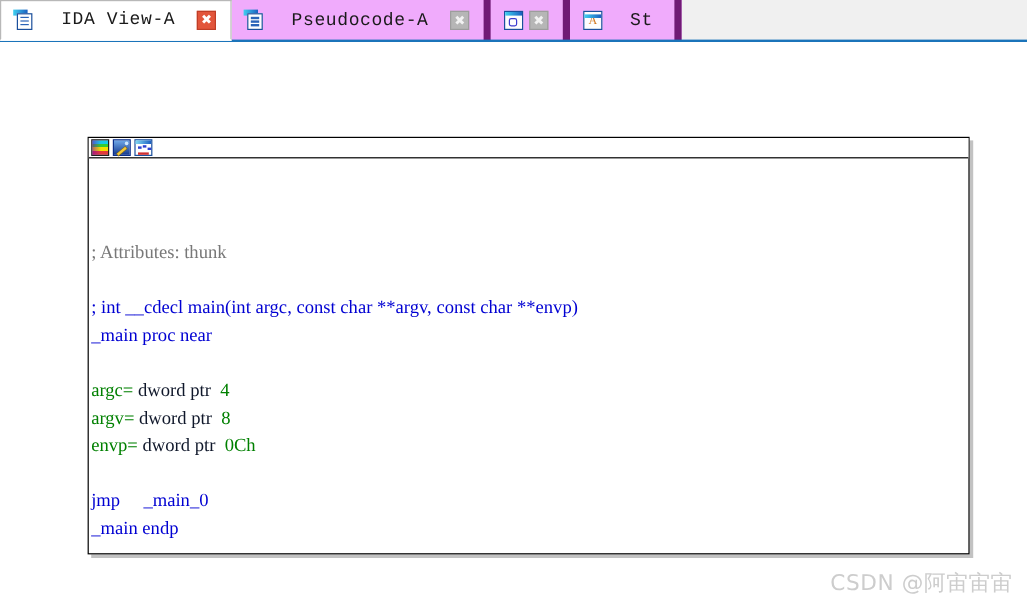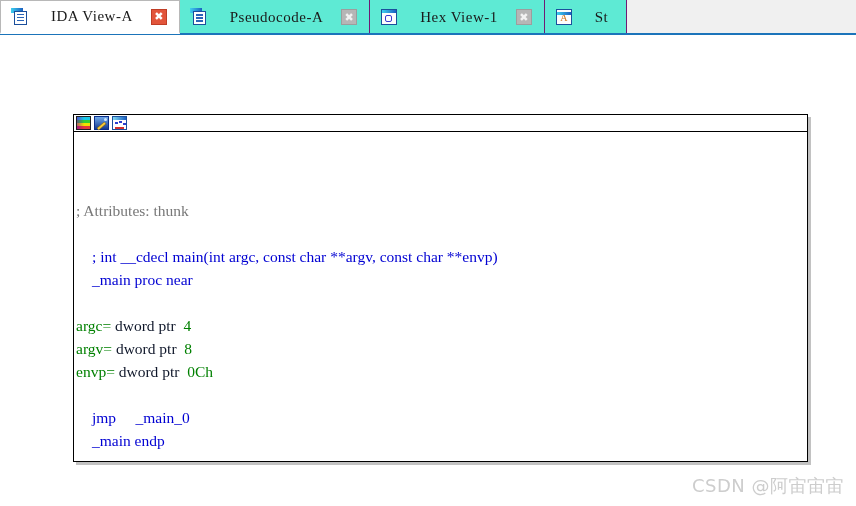--- a/index.html
+++ b/index.html
@@ -33,42 +33,42 @@
     height: 2px;
     background: #1b74ba;
   }
   .tab {
     position: relative;
     display: flex;
     align-items: center;
     height: 34px;
     box-sizing: border-box;
     padding: 0 0 0 10px;
-    background: #5eead4;
-    border-right: 1px solid #701a75;
+    background: #f0abfc;
+    border-right: 6px solid #701a75;
     cursor: default;
     white-space: nowrap;
   }
   .tab.active {
     background: #ffffff;
     border-top: 1px solid #b8b8b8;
     border-left: 1px solid #b8b8b8;
     border-right: 1px solid #b8b8b8;
     border-bottom: 2px solid #ffffff;
     z-index: 3;
   }
   .tab-icon {
     width: 18px;
     height: 18px;
     flex: 0 0 18px;
     position: relative;
     margin-right: 4px;
   }
   .tab-label {
-    font-family: Liberation Serif, serif;
+    font-family: Liberation Mono, monospace;
     font-size: 15px;
     color: #1a1a1a;
     letter-spacing: 0.5px;
     padding: 0 18px 0 18px;
     text-align: right;
   }
   .tab-close {
     width: 16px;
     height: 16px;
     flex: 0 0 16px;
@@ -270,21 +270,21 @@
     font-family: Liberation Serif, serif;
     font-size: 15.5px;
     line-height: 23px;
     padding: 44px 0 0 2px;
     white-space: pre;
     letter-spacing: 0px;
     color: #0000cd;
   }
   .ln { height: 23px; }
   .c-comment { color: #787878; }
-  .c-blue { color: #0000d2; margin-left: 16px; }
+  .c-blue { color: #0000d2; }
   .c-green { color: #008000; }
   .c-navy { color: #0f172a; }
 
   
   .watermark {
     position: absolute;
     right: 12px;
     bottom: 8px;
     font-family: "DejaVu Sans", sans-serif;
     font-size: 18px;
@@ -328,21 +328,20 @@
     <span class="tab-close inactive">✖</span>
   </div>
 
   <div class="tab">
     <span class="tab-icon">
       <span class="ico-hex">
           <span class="cap"></span>
           <span class="hexa"></span>
         </span>
     </span>
-    <span class="tab-label">Hex View-1</span>
     <span class="tab-close inactive">✖</span>
   </div>
 
   <div class="tab">
     <span class="tab-icon">
       <span class="ico-struct">
           <span class="cap"></span>
           <span>A</span>
         </span>
     </span>

